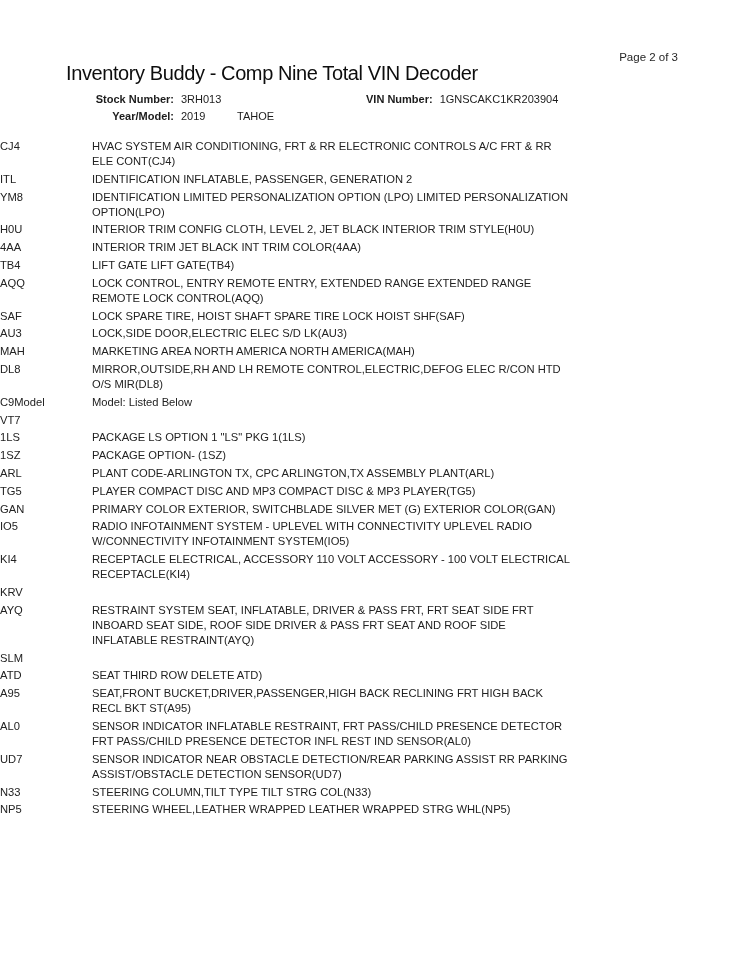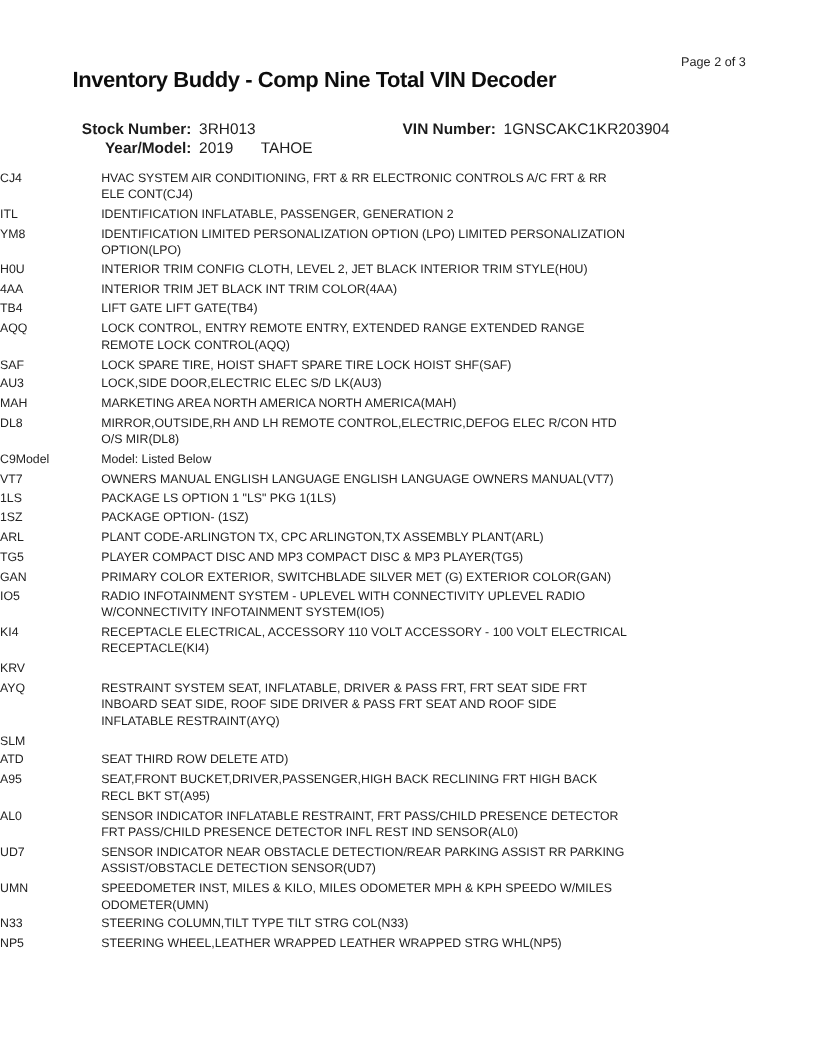--- a/index.html
+++ b/index.html
@@ -11,33 +11,33 @@
     color: #1e1e1e;
     font-family: "Liberation Sans", sans-serif;
     overflow: hidden;
     box-sizing: border-box;
   }
   .header { position: relative; padding-top: 61px; }
   .title {
     margin: 0 0 0 66px;
     font-size: 20px;
     line-height: 24px;
-    font-weight: bold;
+    font-weight: normal;
     letter-spacing: -0.4px;
     color: #0d0d0d;
     white-space: nowrap;
   }
   .page-num {
     position: absolute;
     top: 51px;
     right: 64px;
     font-size: 11.5px;
     color: #262626;
   }
-  .meta { margin-top: 24px; font-size: 14px; color: #1c1c1c; }
+  .meta { margin-top: 8px; font-size: 11px; color: #1c1c1c; }
   .meta-row { display: flex; height: 17px; align-items: baseline; }
   .meta-label {
     width: 111px;
     margin-left: 63px;
     text-align: right;
     font-weight: bold;
     flex: none;
     white-space: nowrap;
   }
   .meta-value { margin-left: 7px; white-space: nowrap; }
@@ -143,21 +143,20 @@
 O/S MIR(DL8)</div>
     </div>
 
     <div class="option-row">
       <div class="option-code">C9Model</div>
       <div class="option-desc">Model: Listed Below</div>
     </div>
 
     <div class="option-row">
       <div class="option-code">VT7</div>
-      <div class="option-desc">OWNERS MANUAL ENGLISH LANGUAGE ENGLISH LANGUAGE OWNERS MANUAL(VT7)</div>
     </div>
 
     <div class="option-row">
       <div class="option-code">1LS</div>
       <div class="option-desc">PACKAGE LS OPTION 1 "LS" PKG 1(1LS)</div>
     </div>
 
     <div class="option-row">
       <div class="option-code">1SZ</div>
       <div class="option-desc">PACKAGE OPTION- (1SZ)</div>
@@ -221,25 +220,20 @@
       <div class="option-desc">SENSOR INDICATOR INFLATABLE RESTRAINT, FRT PASS/CHILD PRESENCE DETECTOR
 FRT PASS/CHILD PRESENCE DETECTOR INFL REST IND SENSOR(AL0)</div>
     </div>
 
     <div class="option-row">
       <div class="option-code">UD7</div>
       <div class="option-desc">SENSOR INDICATOR NEAR OBSTACLE DETECTION/REAR PARKING ASSIST RR PARKING
 ASSIST/OBSTACLE DETECTION SENSOR(UD7)</div>
     </div>
 
-    <div class="option-row">
-      <div class="option-code">UMN</div>
-      <div class="option-desc">SPEEDOMETER INST, MILES &amp; KILO, MILES ODOMETER MPH &amp; KPH SPEEDO W/MILES
-ODOMETER(UMN)</div>
-    </div>
 
     <div class="option-row">
       <div class="option-code">N33</div>
       <div class="option-desc">STEERING COLUMN,TILT TYPE TILT STRG COL(N33)</div>
     </div>
 
     <div class="option-row">
       <div class="option-code">NP5</div>
       <div class="option-desc">STEERING WHEEL,LEATHER WRAPPED LEATHER WRAPPED STRG WHL(NP5)</div>
     </div>

